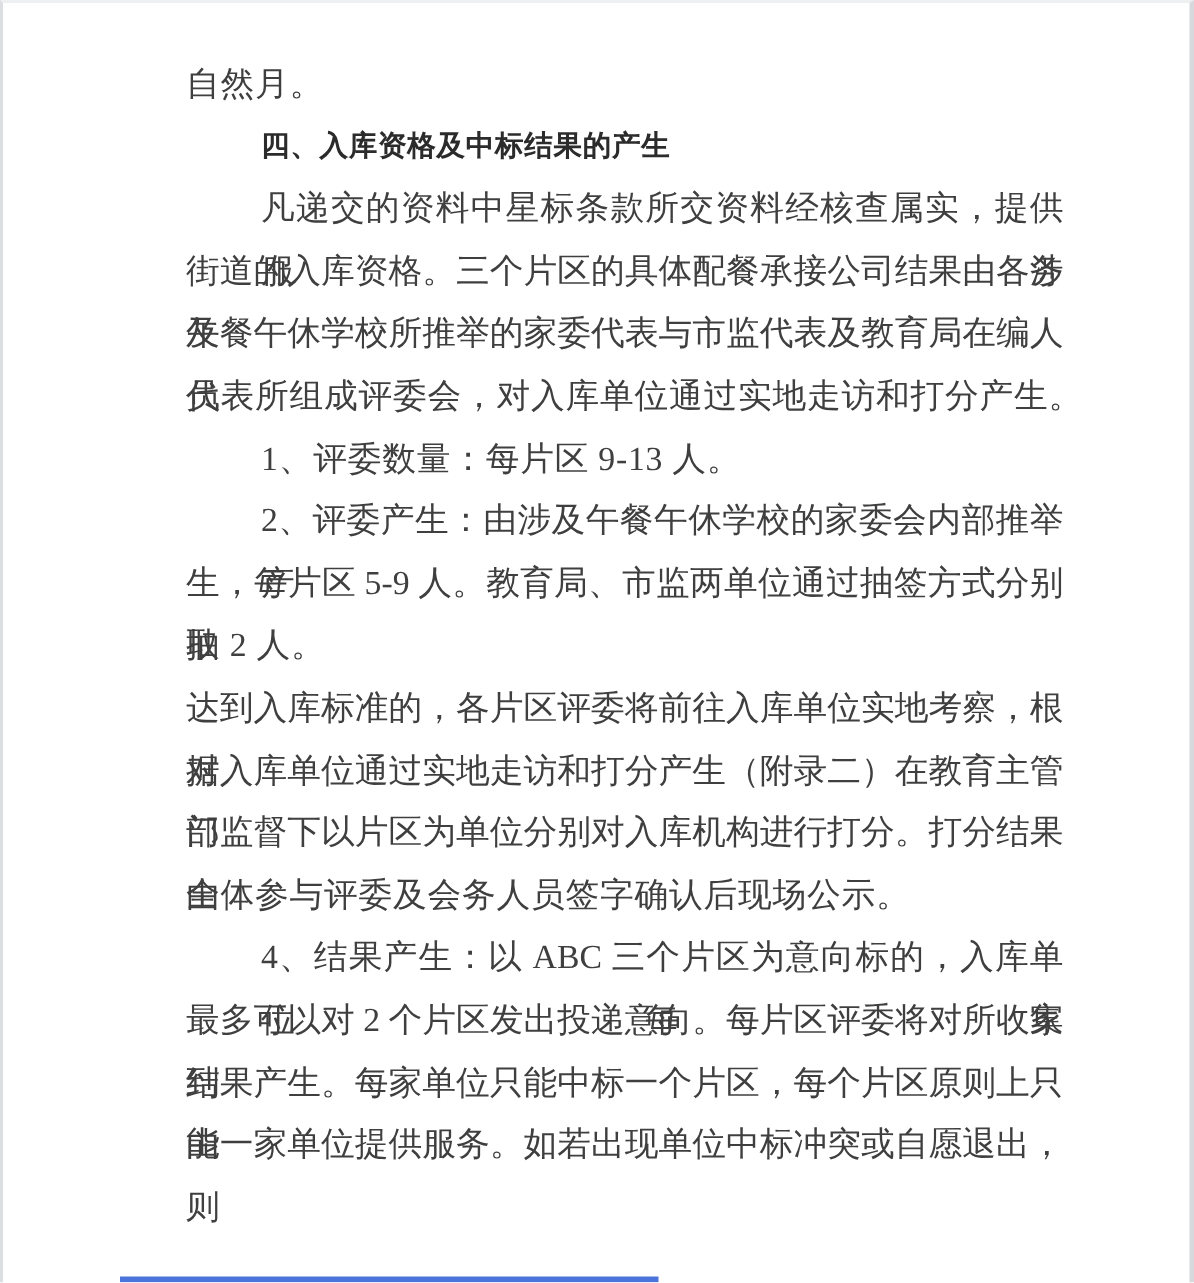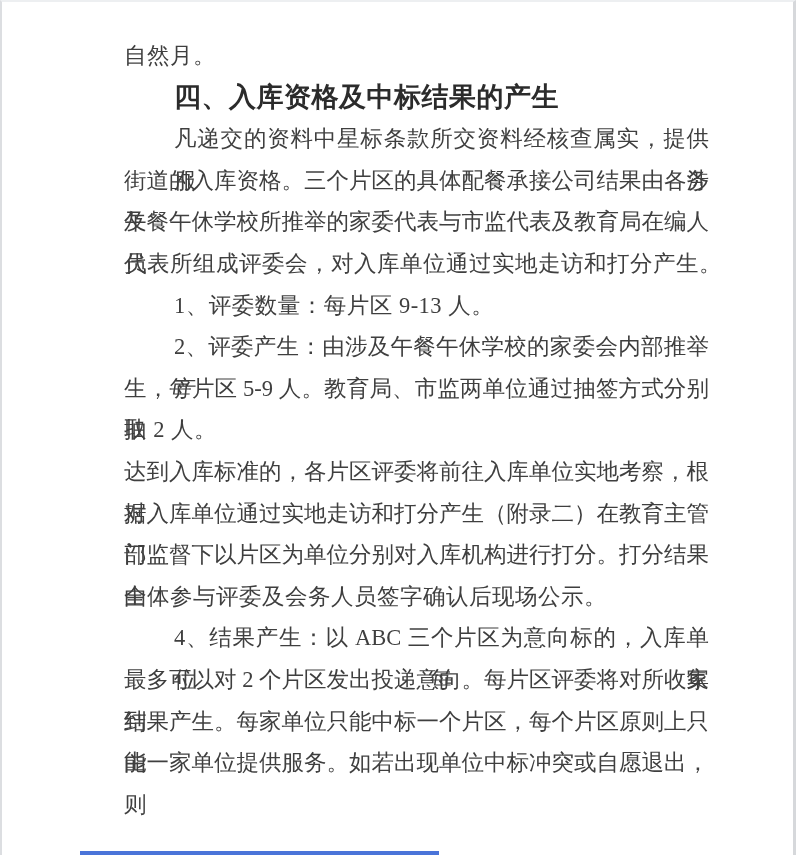--- a/index.html
+++ b/index.html
@@ -39,21 +39,21 @@
     text-align: justify;
     text-align-last: justify;
     letter-spacing: 0;
   }
   .line.indent {
     padding-left: 50px;
   }
   .line.heading {
     font-weight: bold;
     color: #2b2b2b;
-    font-size: 27px;
+    font-size: 19px;
   }
   .h-scrollbar {
     position: absolute;
     left: 78px;
     bottom: 0;
     width: 359px;
     height: 4px;
     background: #4a74d9;
     cursor: pointer;
   }

